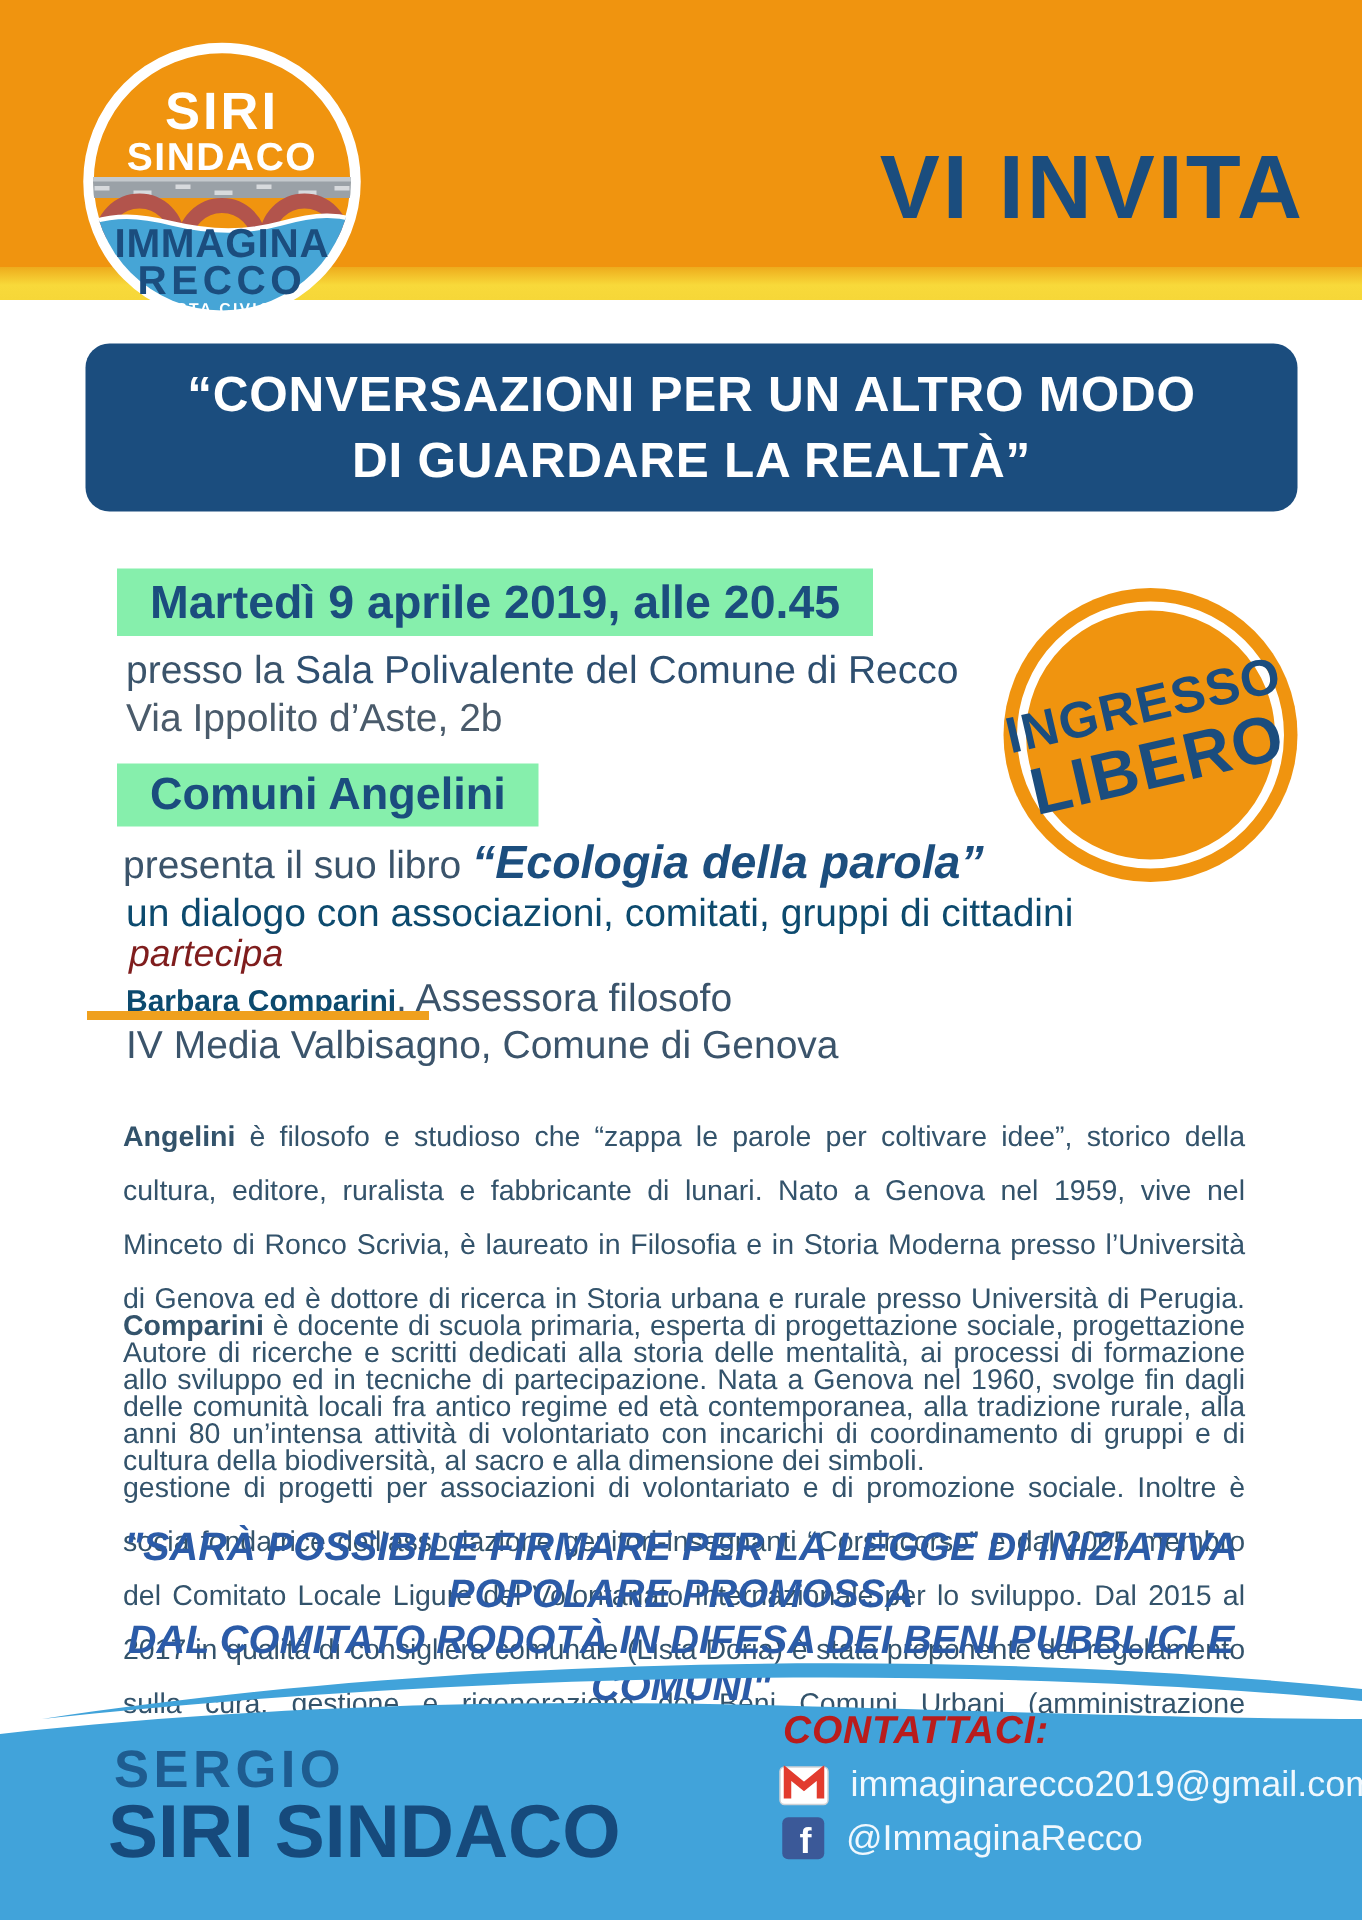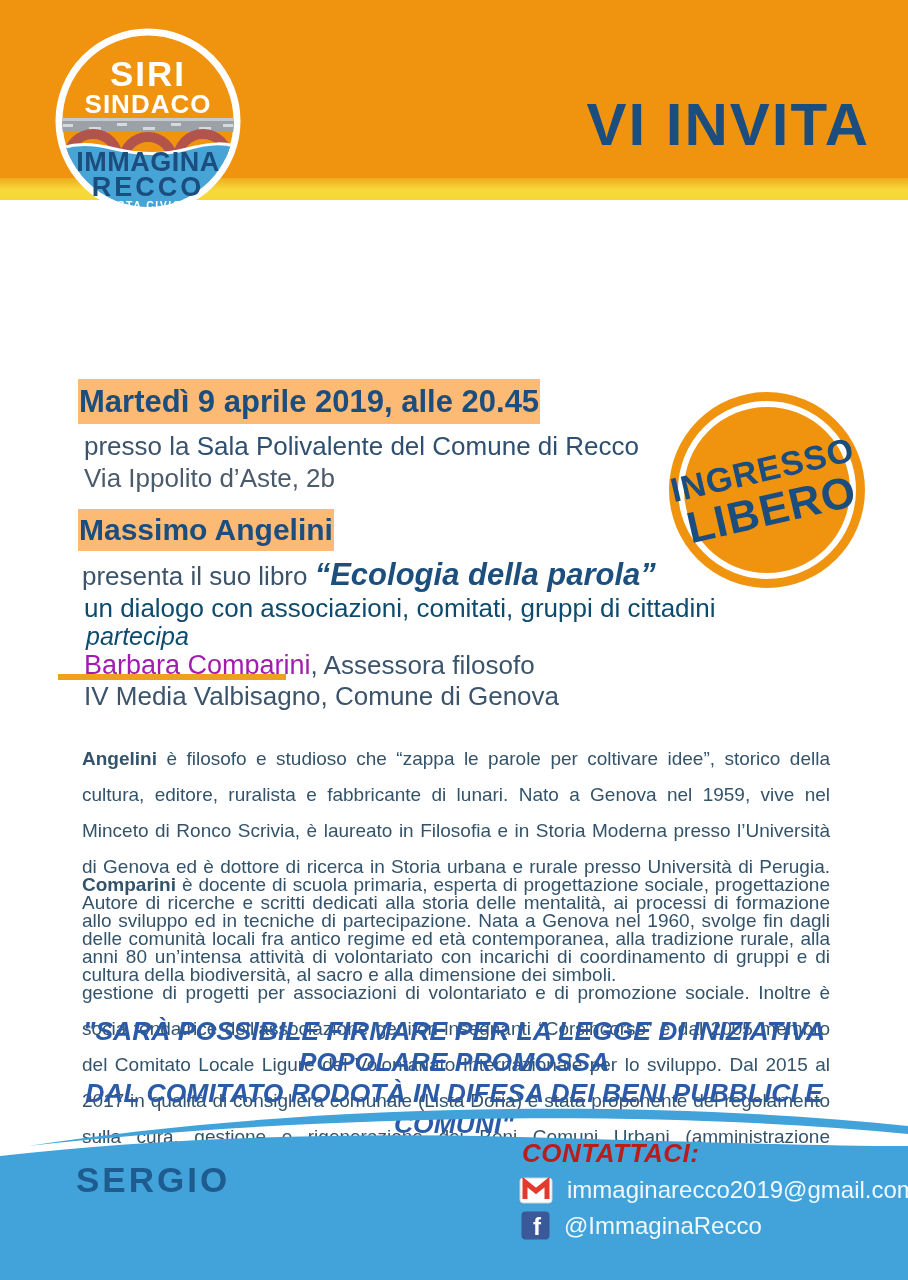--- a/index.html
+++ b/index.html
@@ -13,33 +13,33 @@
   .logo{position:absolute;left:55px;top:28px;width:186px;height:186px;}
   .vi-invita{position:absolute;top:90px;right:38px;font-size:60px;font-weight:bold;
         letter-spacing:2px;color:#1b4d7e;}
 
   
   .title-box{position:absolute;left:57px;top:229px;width:808px;height:112px;background:#1b4d7e;
         border-radius:16px;display:flex;flex-direction:column;justify-content:center;align-items:center;}
   .title-box div{color:#ffffff;font-size:33px;font-weight:bold;letter-spacing:.5px;line-height:44px;text-align:center;}
 
   
-  .hl-band{position:absolute;background:#fdba74;color:#1b4d7e;font-weight:bold;white-space:nowrap;
-        padding:0 1px;}
+  .hl-band{position:absolute;background:#86efac;color:#1b4d7e;font-weight:bold;white-space:nowrap;
+        padding:0 22px;}
   .date-band{left:78px;top:379px;height:45px;line-height:45px;font-size:31px;}
   .speaker-band{left:78px;top:509px;height:42px;line-height:42px;font-size:30px;}
   .venue-line{position:absolute;left:84px;top:431px;font-size:26px;color:#3b546b;white-space:nowrap;}
   .venue-link{color:#2e4f70;cursor:pointer;}
   .address-line{position:absolute;left:84px;top:463px;font-size:26px;color:#4a5b6b;white-space:nowrap;}
   .book-line{position:absolute;left:82px;top:557px;font-size:26px;color:#3b546b;white-space:nowrap;}
   .book-title{font-size:31px;font-weight:bold;font-style:italic;color:#1c4e7e;}
   .dialog-line{position:absolute;left:84px;top:593px;font-size:26px;color:#0c4a6e;white-space:nowrap;}
-  .partecipa{position:absolute;left:86px;top:622px;font-size:25px;font-style:italic;color:#0c4a6e;}
+  .partecipa{position:absolute;left:86px;top:622px;font-size:25px;font-style:italic;color:#7f1d1d;}
   .guest-line{position:absolute;left:84px;top:650px;font-size:26px;color:#3b546b;white-space:nowrap;}
-  .guest-name{font-weight:normal;color:#a21caf;font-size:27px;}
+  .guest-name{font-weight:bold;color:#0c4a6e;font-size:20px;}
   .guest-underline{position:absolute;left:58px;top:674px;width:228px;height:6px;background:#efa01e;}
   .guest-line2{position:absolute;left:84px;top:681px;font-size:26px;color:#3b546b;white-space:nowrap;}
 
   
   .badge{position:absolute;left:652px;top:386px;width:230px;height:210px;}
 
   
   .bio{position:absolute;left:82px;width:748px;font-size:19px;line-height:36px;color:#33536b;
         text-align:justify;}
   .bio .bio-name{font-weight:bold;}
@@ -94,37 +94,41 @@
     </g>
     <text x="93" y="58" text-anchor="middle" font-size="35" font-weight="bold" letter-spacing="2" fill="#ffffff">SIRI</text>
     <text x="93" y="85" text-anchor="middle" font-size="26" font-weight="bold" letter-spacing="1" fill="#ffffff">SINDACO</text>
     <text x="93" y="143" text-anchor="middle" font-size="27" font-weight="bold" letter-spacing="0.5" fill="#1b4d7e">IMMAGINA</text>
     <text x="93" y="168" text-anchor="middle" font-size="27" font-weight="bold" letter-spacing="3" fill="#1b4d7e">RECCO</text>
     <text x="93" y="181" text-anchor="middle" font-size="10.5" font-weight="bold" letter-spacing="1.5" fill="#ffffff">LISTA CIVICA</text>
   </svg>
 
   <div class="vi-invita">VI INVITA</div>
 
+  <div class="title-box">
+    <div>“CONVERSAZIONI PER UN ALTRO MODO</div>
+    <div>DI GUARDARE LA REALTÀ”</div>
+  </div>
 
   <div class="hl-band date-band">Martedì 9 aprile 2019, alle 20.45</div>
   <div class="venue-line">
     <span>presso la </span><span class="venue-link">Sala Polivalente del Comune di Recco</span>
   </div>
   <div class="address-line">Via Ippolito d’Aste, 2b</div>
 
   <svg class="badge" viewBox="0 0 230 210">
     <circle cx="115" cy="104" r="98" fill="#f0940f"></circle>
     <circle cx="115" cy="104" r="86" fill="none" stroke="#ffffff" stroke-width="6"></circle>
     <g transform="rotate(-13 115 104)">
       <text x="115" y="95" text-anchor="middle" font-size="34" font-weight="bold" letter-spacing="1" fill="#1b4d7e">INGRESSO</text>
       <text x="115" y="139" text-anchor="middle" font-size="44" font-weight="bold" letter-spacing="1" fill="#1b4d7e">LIBERO</text>
     </g>
   </svg>
 
-  <div class="hl-band speaker-band">Massimo Angelini</div>
+  <div class="hl-band speaker-band">Comuni Angelini</div>
   <div class="book-line">
     <span>presenta il suo libro </span><span class="book-title">“Ecologia della parola”</span>
   </div>
   <div class="dialog-line">un dialogo con associazioni, comitati, gruppi di cittadini</div>
 
   <div class="partecipa">partecipa</div>
   <div class="guest-line">
     <span class="guest-name">Barbara Comparini</span><span>, Assessora filosofo</span>
   </div>
   <div class="guest-underline"></div>
@@ -137,20 +141,21 @@
     <div>"SARÀ POSSIBILE FIRMARE PER LA LEGGE DI INIZIATIVA POPOLARE PROMOSSA</div>
     <div>DAL COMITATO RODOTÀ IN DIFESA DEI BENI PUBBLICI E COMUNI"</div>
   </div>
 
   <svg class="footer-art" viewBox="0 0 908 190" preserveAspectRatio="none">
     <path d="M28,56 C300,14 640,8 908,36 L908,44 C640,18 300,26 28,56 Z" fill="#41a3da"></path>
     <path d="M0,66 C160,48 340,42 520,47 C700,52 820,56 908,56 L908,190 L0,190 Z" fill="#41a3da"></path>
   </svg>
 
   <div class="sergio">SERGIO</div>
+  <div class="siri-sindaco">SIRI SINDACO</div>
 
   <div class="contattaci">CONTATTACI:</div>
 
   <div class="contact-row row-email">
     <svg width="34" height="27" viewBox="0 0 34 27">
       <rect x="1" y="1" width="32" height="25" rx="3" fill="#ffffff" stroke="#cfd2d6"></rect>
       <path d="M6,22 L6,5 L17,14 L28,5 L28,22" fill="none" stroke="#e23b2e" stroke-width="5" stroke-linecap="butt"></path>
     </svg>
     <span class="contact-text">immaginarecco2019@gmail.com</span>
   </div>

